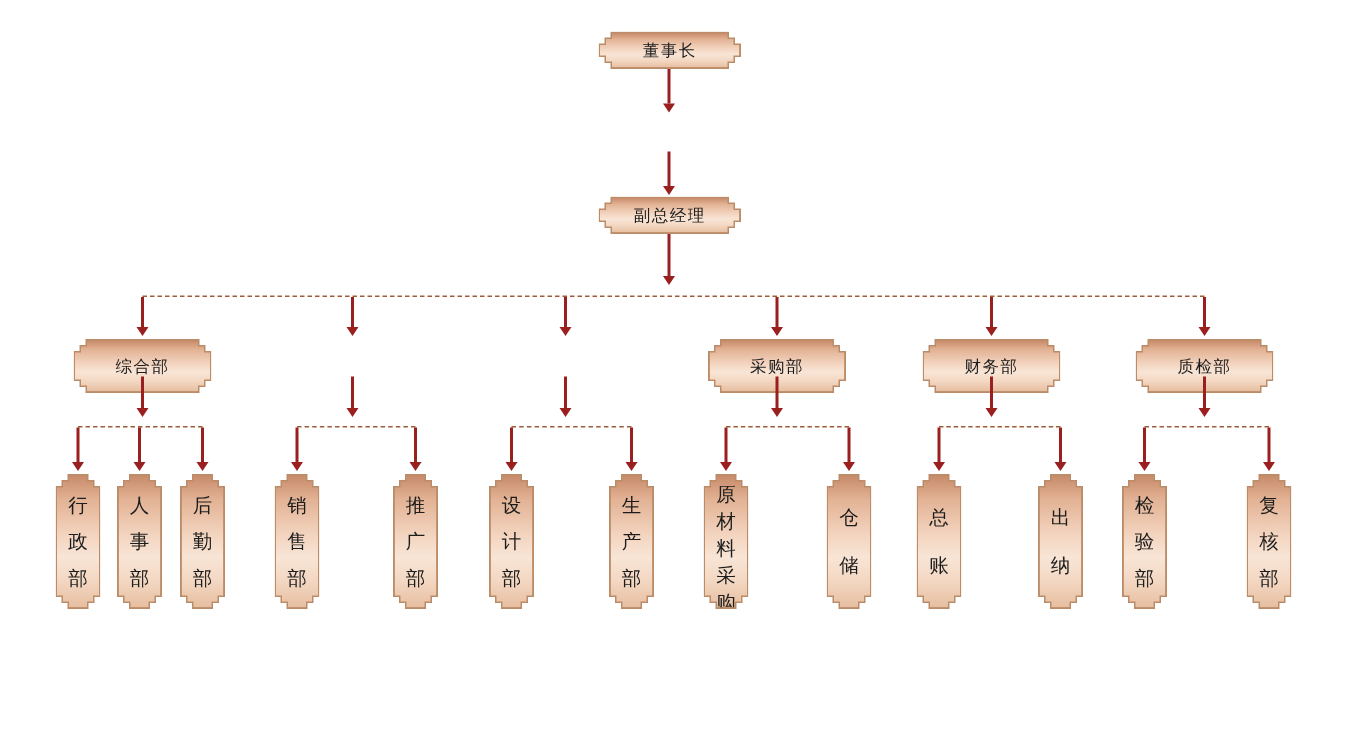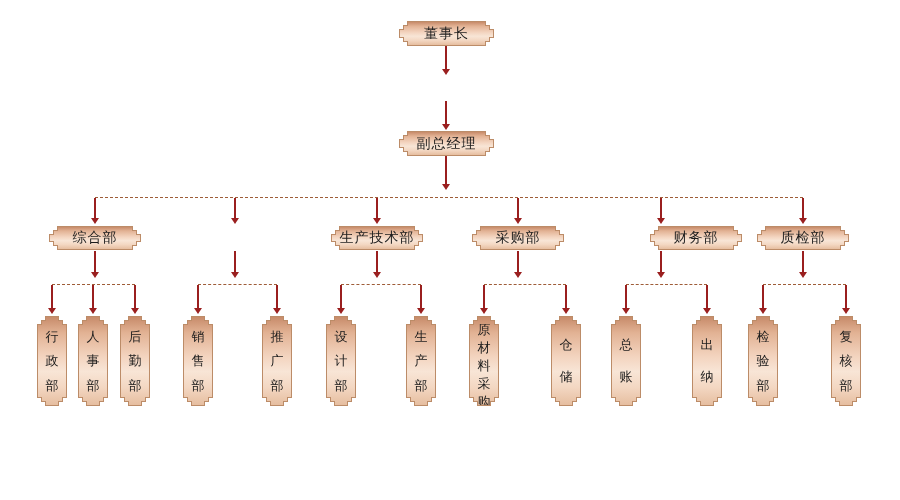--- a/index.html
+++ b/index.html
@@ -35,21 +35,21 @@
       #c78b6a 0%, #e2b294 18%, #f3d4bf 45%, #f8e5d6 62%, #f3d7c2 80%, #e6bea0 100%);
     clip-path: polygon(
       0 8px, 4px 8px, 4px 4px, 8px 4px, 8px 0,
       calc(100% - 8px) 0, calc(100% - 8px) 4px, calc(100% - 4px) 4px, calc(100% - 4px) 8px, 100% 8px,
       100% calc(100% - 8px), calc(100% - 4px) calc(100% - 8px), calc(100% - 4px) calc(100% - 4px),
       calc(100% - 8px) calc(100% - 4px), calc(100% - 8px) 100%,
       8px 100%, 8px calc(100% - 4px), 4px calc(100% - 4px), 4px calc(100% - 8px), 0 calc(100% - 8px)
     );
   }
   .hlabel {
-    font-size: 14px;
+    font-size: 11px;
     letter-spacing: 1px;
     color: #1c1c1c;
     white-space: nowrap;
   }
   .vlabel {
     display: flex;
     flex-direction: column;
     justify-content: space-evenly;
     align-items: center;
     width: 100%;
@@ -91,22 +91,22 @@
   .at2 { left: 445px; top: 156px; height: 28px; }
 
   .rail-main { left: 95px; top: 197px; width: 708px; }
 
   
   .ad0 { left: 94px; }  .ad1 { left: 234px; } .ad2 { left: 376px; }
   .ad3 { left: 517px; } .ad4 { left: 660px; } .ad5 { left: 802px; }
   .ad0, .ad1, .ad2, .ad3, .ad4, .ad5 { top: 198px; height: 20px; }
 
   .d0 { left: 49px; }  .d1 { left: 189px; } .d2 { left: 331px; }
-  .d3 { left: 472px; text-decoration: underline; } .d4 { left: 650px; } .d5 { left: 757px; text-decoration: underline; }
-  .d0, .d1, .d2, .d3, .d4, .d5 { top: 226px; width: 92px; height: 24px; text-align: right; }
+  .d3 { left: 472px; text-decoration: underline; } .d4 { left: 615px; } .d5 { left: 757px; text-decoration: underline; }
+  .d0, .d1, .d2, .d3, .d4, .d5 { top: 226px; width: 92px; height: 36px; text-align: right; }
 
   .as0 { left: 94px; }  .as1 { left: 234px; } .as2 { left: 376px; }
   .as3 { left: 517px; } .as4 { left: 660px; } .as5 { left: 802px; }
   .as0, .as1, .as2, .as3, .as4, .as5 { top: 251px; height: 21px; }
 
   .rail0 { left: 52px;  width: 83px; }
   .rail1 { left: 198px; width: 79px; }
   .rail2 { left: 341px; width: 80px; }
   .rail3 { left: 484px; width: 82px; }
   .rail4 { left: 626px; width: 81px; }
@@ -156,25 +156,20 @@
   <div class="varrow ad0"></div>
   <div class="varrow ad1"></div>
   <div class="varrow ad2"></div>
   <div class="varrow ad3"></div>
   <div class="varrow ad4"></div>
   <div class="varrow ad5"></div>
 
   <div class="plaque d0">
     <div class="plaque-inner">
       <span class="hlabel">综合部</span>
-    </div>
-  </div>
-  <div class="plaque d2">
-    <div class="plaque-inner">
-      <span class="hlabel">生产技术部</span>
     </div>
   </div>
   <div class="plaque d3">
     <div class="plaque-inner">
       <span class="hlabel">采购部</span>
     </div>
   </div>
   <div class="plaque d4">
     <div class="plaque-inner">
       <span class="hlabel">财务部</span>

